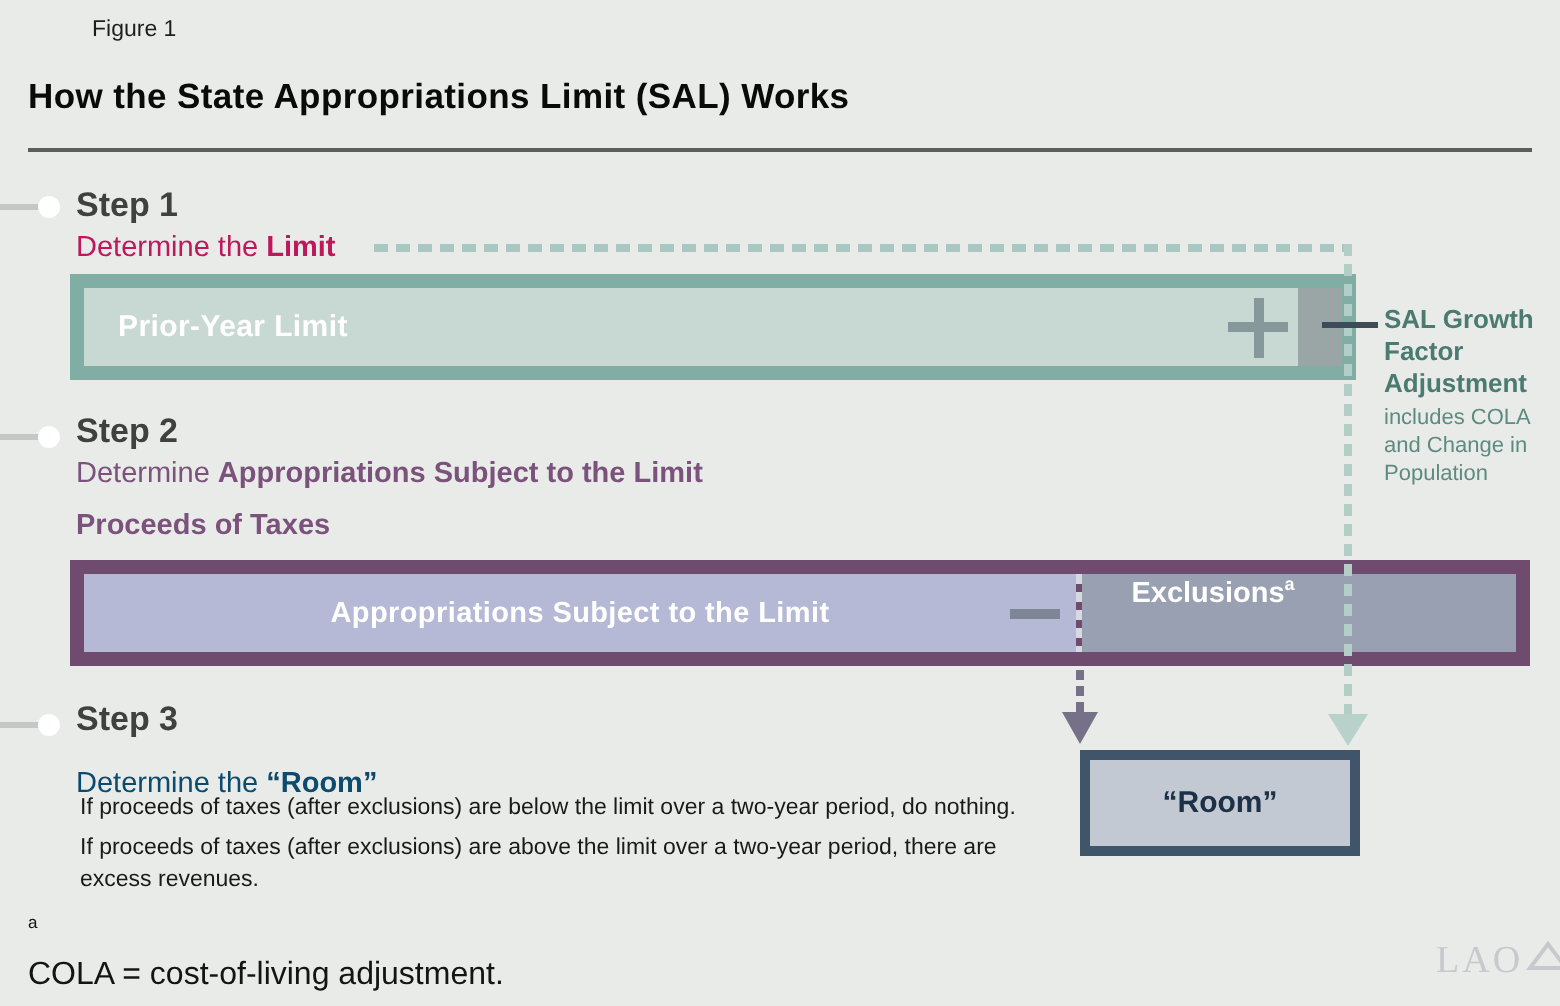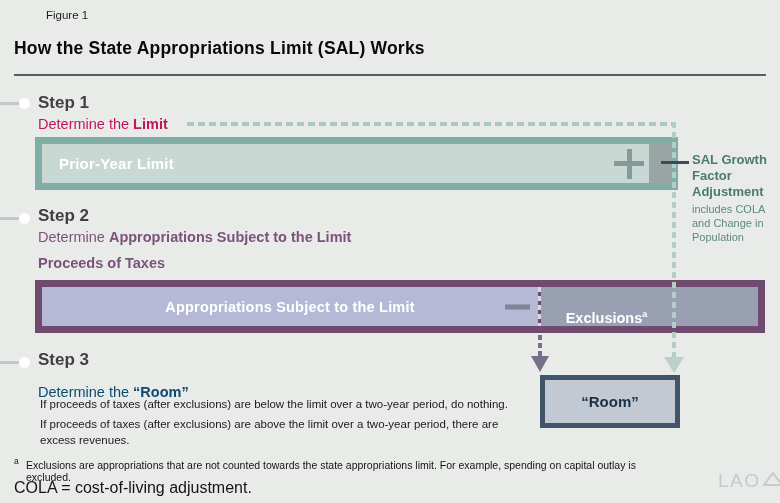--- a/index.html
+++ b/index.html
@@ -66,21 +66,21 @@
 
   
   .proceeds{left:38px;top:255px;font-size:14.5px;font-weight:bold;color:#7b527c;}
   .box2{left:35px;top:280px;width:730px;height:53px;background:#6f4b70;z-index:1;}
   .box2-inner{position:absolute;left:7px;top:7px;right:7px;bottom:7px;display:flex;}
   .box2-left{position:relative;width:496px;background:#b5b9d5;display:flex;align-items:center;justify-content:center;}
   .box2-label{font-size:14.5px;font-weight:bold;color:#ffffff;letter-spacing:.2px;}
   .minus{position:absolute;right:8px;top:50%;transform:translateY(-50%);width:25px;height:5px;background:#7d8694;}
   .box2-divider{width:3px;background:repeating-linear-gradient(180deg,#d6d9e0 0 5px,rgba(0,0,0,0) 5px 9px);}
   .box2-right{position:relative;flex:1;background:#99a0b1;}
-  .exclusions-wrap{position:absolute;left:0;top:0;bottom:0;width:131px;display:flex;align-items:flex-end;justify-content:center;}
+  .exclusions-wrap{position:absolute;left:0;top:0;bottom:0;width:131px;display:flex;align-items:flex-start;justify-content:center;}
   .exclusions{font-size:14.5px;font-weight:bold;color:#ffffff;}
   .exclusions sup{font-size:9px;vertical-align:6px;}
 
   
   .dash-v-purple{
     left:538px;top:335px;width:4px;height:21px;z-index:5;
     background:repeating-linear-gradient(180deg,#767088 0 5px,rgba(0,0,0,0) 5px 8px);
   }
   .purple-arrowhead{
     left:531px;top:356px;width:0;height:0;z-index:5;
@@ -101,21 +101,21 @@
   }
   .room-label{font-size:15px;font-weight:bold;color:#1c3148;}
 
   
   .foot-sup{left:14px;top:456px;font-size:8.5px;color:#141414;}
   .foot1{left:26px;top:459px;font-size:10.5px;color:#141414;width:610px;}
   .foot2{left:14px;top:479px;font-size:16px;color:#141414;}
 
   
   .logo{left:718px;top:470px;display:flex;align-items:center;color:#c6c9ce;}
-  .logo-text{font-family:Liberation Sans, sans-serif;font-size:19px;letter-spacing:1.5px;}
+  .logo-text{font-family:Liberation Serif, serif;font-size:19px;letter-spacing:1.5px;}
   .logo-glyph{margin-left:1px;}
 </style>
 </head>
 <body>
 
 <div class="page">
 
   <div class="abs fig-label">Figure 1</div>
   <div class="abs fig-title">How the State Appropriations Limit (SAL) Works</div>
   <div class="abs title-rule"></div>
@@ -178,21 +178,20 @@
   <div class="abs step-sub s3"><span>Determine the </span><b>“Room”</b></div>
 
   <div class="abs body-text bt1">If proceeds of taxes (after exclusions) are below the limit over a two-year period, do nothing.</div>
   <div class="abs body-text bt2">If proceeds of taxes (after exclusions) are above the limit over a two-year period, there are excess revenues.</div>
 
   <div class="abs room-box">
     <span class="room-label">“Room”</span>
   </div>
 
   <div class="abs foot-sup">a</div>
-  <div class="abs foot1">Exclusions are appropriations that are not counted towards the state appropriations limit. For example, spending on capital outlay is excluded.</div>
   <div class="abs foot2">COLA = cost-of-living adjustment.</div>
 
   <div class="abs logo">
     <span class="logo-text">LAO</span>
     <span class="logo-glyph">
       <svg width="22" height="17" viewBox="0 0 22 17">
         <path d="M2 14 L11 2 L20 14 Z M4 14 L20 14" fill="none" stroke="#c6c9ce" stroke-width="2"></path>
       </svg>
     </span>
   </div>

